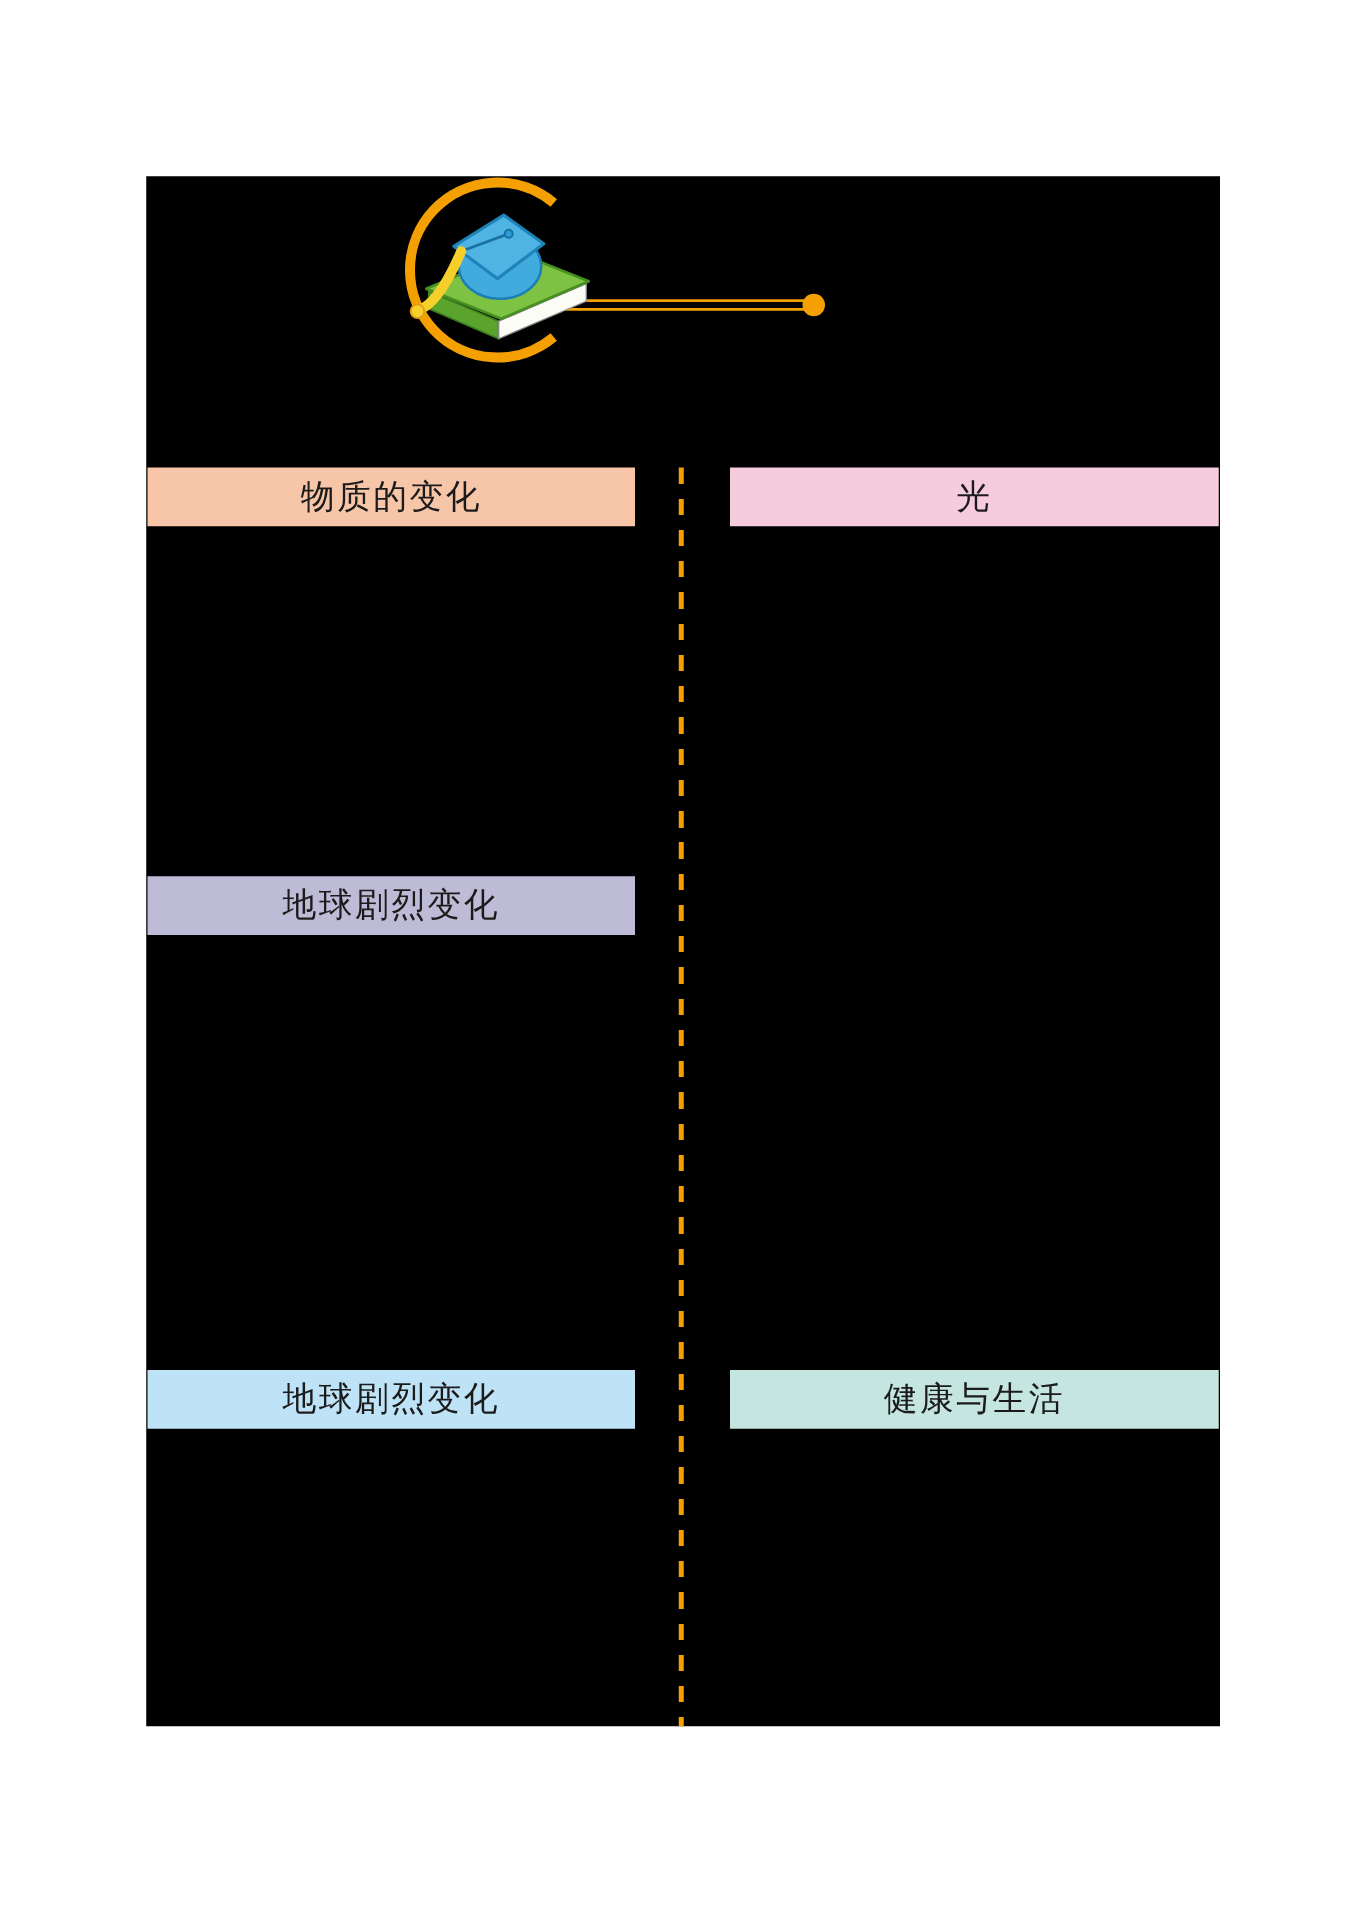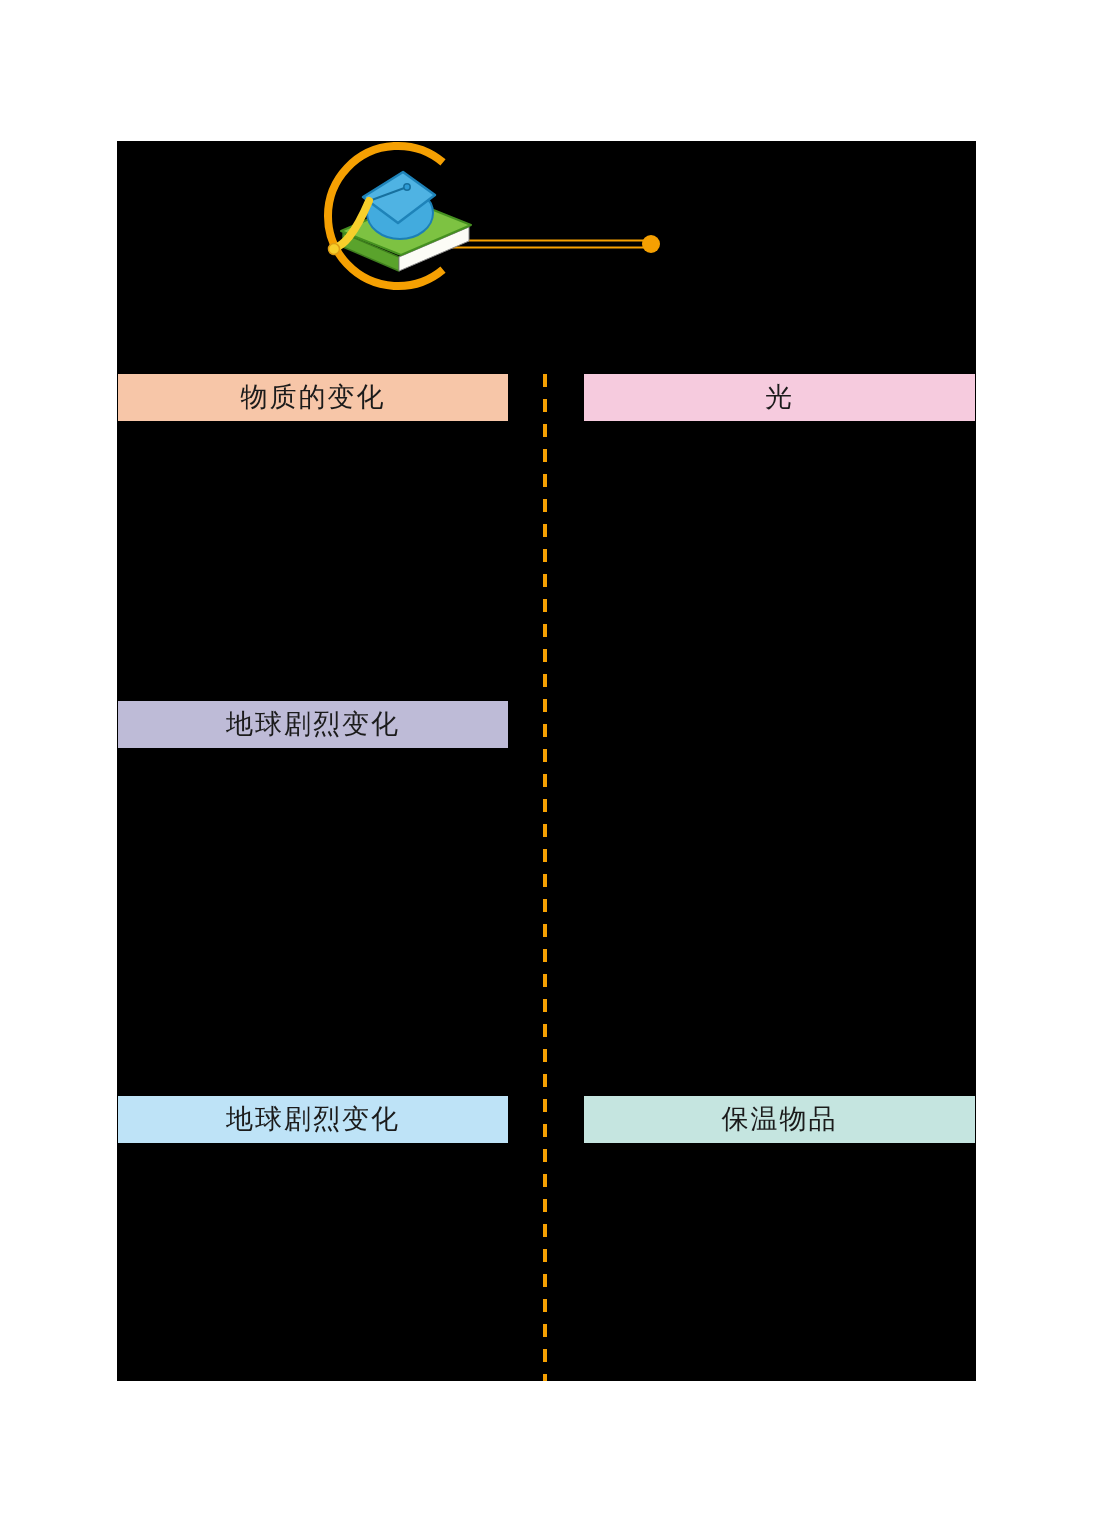--- a/index.html
+++ b/index.html
@@ -99,16 +99,16 @@
 
     <div class="section-bar col-left row-1" style="background-color: rgb(247, 198, 168);">物质的变化</div>
 
     <div class="section-bar col-right row-1" style="background-color: rgb(246, 203, 222);">光</div>
 
     <div class="section-bar col-left row-2" style="background-color: rgb(190, 187, 215);">地球剧烈变化</div>
 
 
     <div class="section-bar col-left row-3" style="background-color: rgb(190, 227, 247);">地球剧烈变化</div>
 
-    <div class="section-bar col-right row-3" style="background-color: rgb(197, 229, 224);">保温物品</div>
+    <div class="section-bar col-right row-3" style="background-color: rgb(197, 229, 224);">健康与生活</div>
 
   </div>
 </div>
 
 </body></html>

